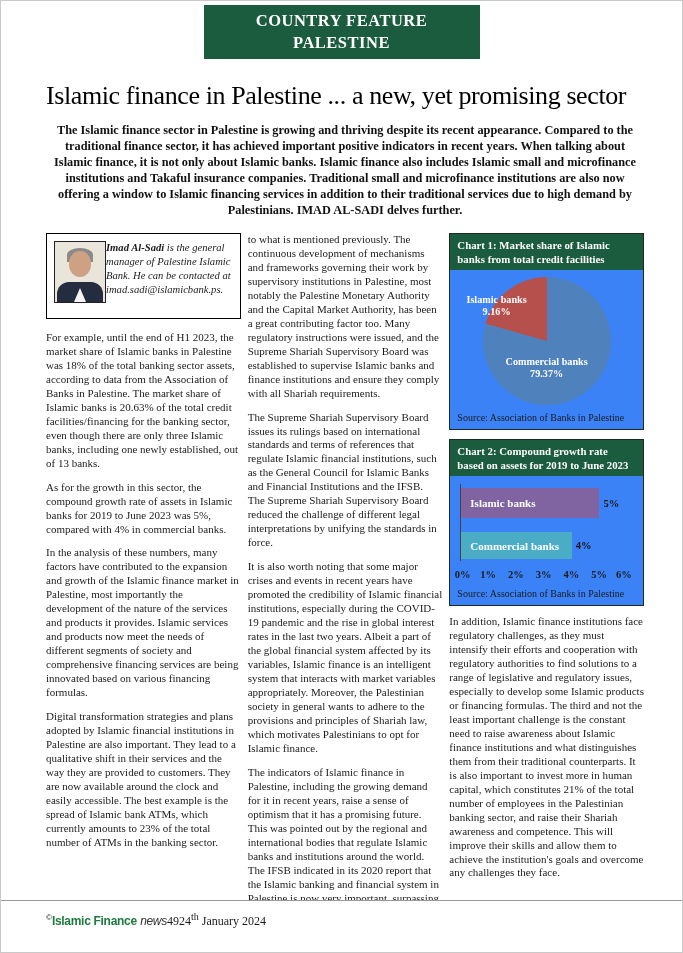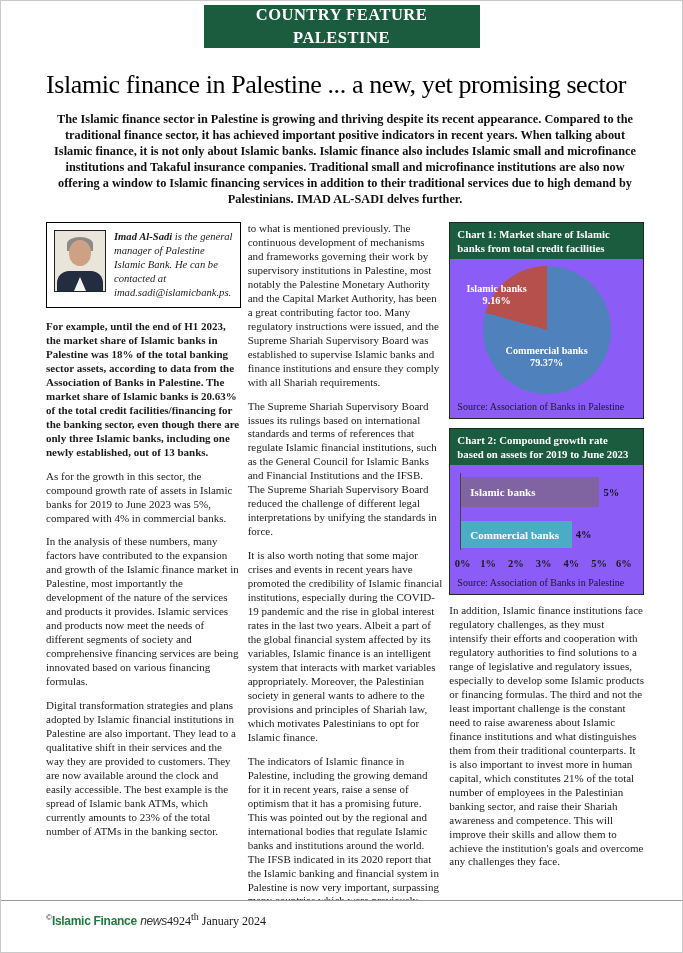--- a/index.html
+++ b/index.html
@@ -4,62 +4,62 @@
 <style>
   * { margin:0; padding:0; box-sizing:border-box; }
   html,body { background:#f2f2f2; }
   .page {
     position:relative; width:683px; height:953px; margin:0 auto;
     background:#fff; border:1px solid #c9c9c9; overflow:hidden;
     font-family:"Liberation Serif", serif; color:#1b1b1b;
   }
   
   .feature-box {
-    width:276px; height:43px; margin:4px auto 0 auto;
+    width:276px; height:54px; margin:4px auto 0 auto;
     background:#1a5c3d; color:#fff; text-align:center;
     display:flex; flex-direction:column; justify-content:center;
     font-weight:bold; font-size:16.5px; letter-spacing:0.5px; line-height:1.35;
   }
   .title {
     margin:22px 45px 0 45px; font-size:26px; font-weight:normal;
     letter-spacing:-0.4px; color:#000;
   }
   .intro {
     margin:12px 38px 0 45px; font-weight:bold; font-size:12.3px;
     line-height:1.3; text-align:center; color:#111;
   }
   
   .columns {
     display:grid; grid-template-columns:1fr 1fr 1fr; column-gap:7px;
     margin:14px 38px 0 45px;
   }
   .col p { font-size:11px; line-height:1.27; margin-bottom:10px; }
-  .col p.lead-bold { font-weight:bold; }
+  .col p.lead-bold { font-weight:normal; }
   
   .author-box {
-    border:1px solid #000; padding:7px; display:flex; gap:8px;
+    border:1px solid #000; padding:7px; display:flex; 
     margin-bottom:12px; min-height:86px;
   }
   .photo {
     width:52px; height:62px; border:1px solid #222; background:#e9e5da;
     position:relative; overflow:hidden; flex:0 0 auto;
   }
   .photo .hair { position:absolute; top:6px; left:50%; transform:translateX(-50%);
     width:26px; height:14px; border-radius:50% 50% 0 0; background:#8a8a8a; }
   .photo .head { position:absolute; top:9px; left:50%; transform:translateX(-50%);
     width:22px; height:26px; border-radius:48%; background:#cfa184; }
   .photo .torso { position:absolute; bottom:-2px; left:50%; transform:translateX(-50%);
     width:46px; height:22px; border-radius:12px 12px 0 0; background:#232d3f; }
   .photo .shirt { position:absolute; bottom:0; left:50%; transform:translateX(-50%);
     width:0; height:0; border-left:6px solid transparent; border-right:6px solid transparent;
     border-bottom:14px solid #f4f4f4; }
   .author-text { font-style:italic; font-size:10.6px; line-height:1.32; }
   .author-text b { font-style:italic; }
   
-  .chart-box { border:1px solid #1c2b22; margin-bottom:9px; background:#8b5cf6; }
+  .chart-box { border:1px solid #1c2b22; margin-bottom:9px; background:#3b82f6; }
   .chart-head {
     background:#1a5c3d; color:#fff; font-weight:bold; font-size:10.8px;
     line-height:1.3; padding:4px 7px;
   }
   .chart-source { font-size:10px; padding:4px 7px 6px 7px; }
   
   .pie-wrap { position:relative; width:100%; height:134px; margin-top:4px; }
   .pie { position:absolute; left:50%; top:50%; transform:translate(-50%,-50%);
     width:128px; height:128px; border-radius:50%; }
   .pie-label { position:absolute; color:#fff; font-weight:bold; font-size:10.2px;

